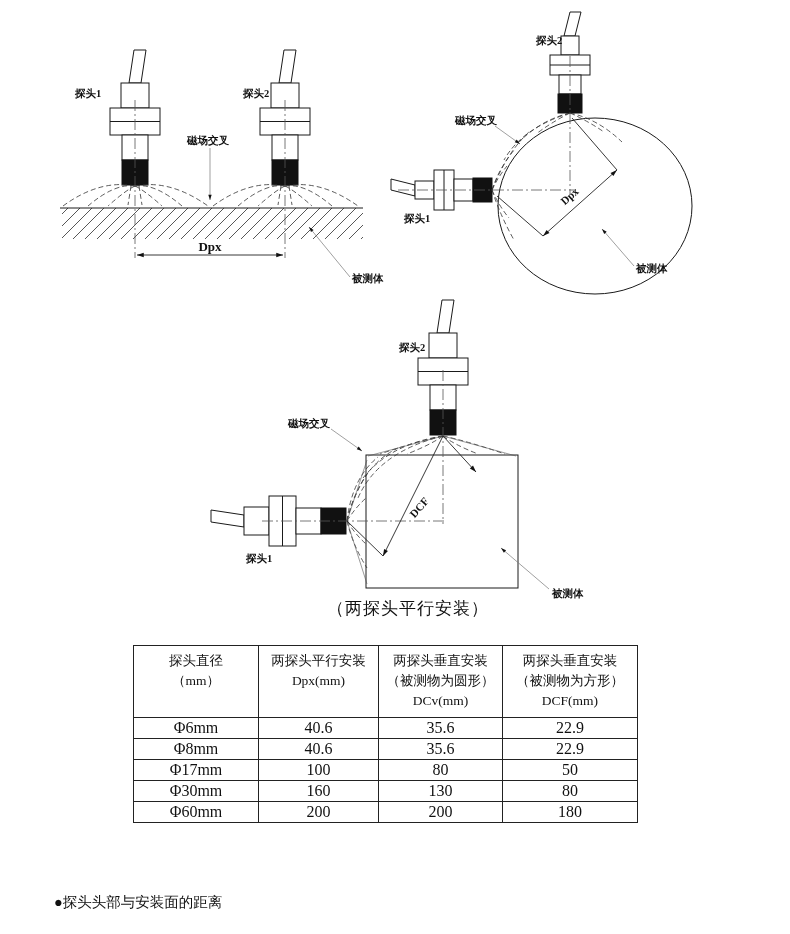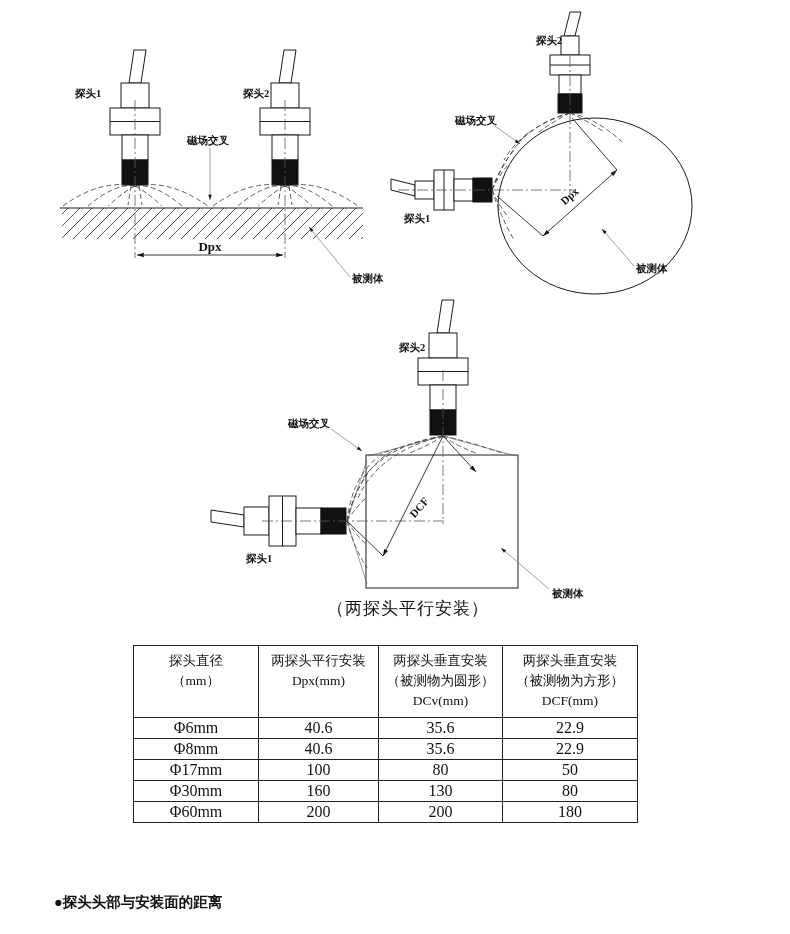--- a/index.html
+++ b/index.html
@@ -15,21 +15,21 @@
   .dash{stroke:#333;stroke-width:0.8;fill:none;stroke-dasharray:5 3;}
   .cl{stroke:#555;stroke-width:0.8;fill:none;stroke-dasharray:11 3 2 3;}
   .dim{stroke:#222;stroke-width:0.9;fill:none;}
   .ldr{stroke:#777;stroke-width:0.7;fill:none;}
   text.lbl{font:600 10.5px "Liberation Serif","DejaVu Serif",serif;fill:#111;}
   text.dimlbl{font:700 13px "Liberation Serif","DejaVu Serif",serif;fill:#111;}
   text.dimsm{font:700 11px "Liberation Serif","DejaVu Serif",serif;fill:#111;}
 
   
   .caption{position:absolute;left:327px;top:597px;font-size:17px;letter-spacing:1px;}
-  .footer{position:absolute;left:54px;top:893px;font-size:14.5px;font-weight:700;}
+  .footer{position:absolute;left:54px;top:893px;font-size:14.5px;font-weight:400;}
 
   
   table.dist{position:absolute;left:133px;top:645px;width:504px;border-collapse:collapse;
              table-layout:fixed;background:#fff;}
   table.dist th,table.dist td{border:1px solid #222;text-align:center;padding:0;font-weight:normal;}
   table.dist thead th{height:66px;vertical-align:top;padding-top:5px;}
   table.dist thead .hl{line-height:20px;font-size:13.5px;}
   table.dist tbody td{height:20px;font-size:16px;line-height:20px;}
 </style>
 </head>

